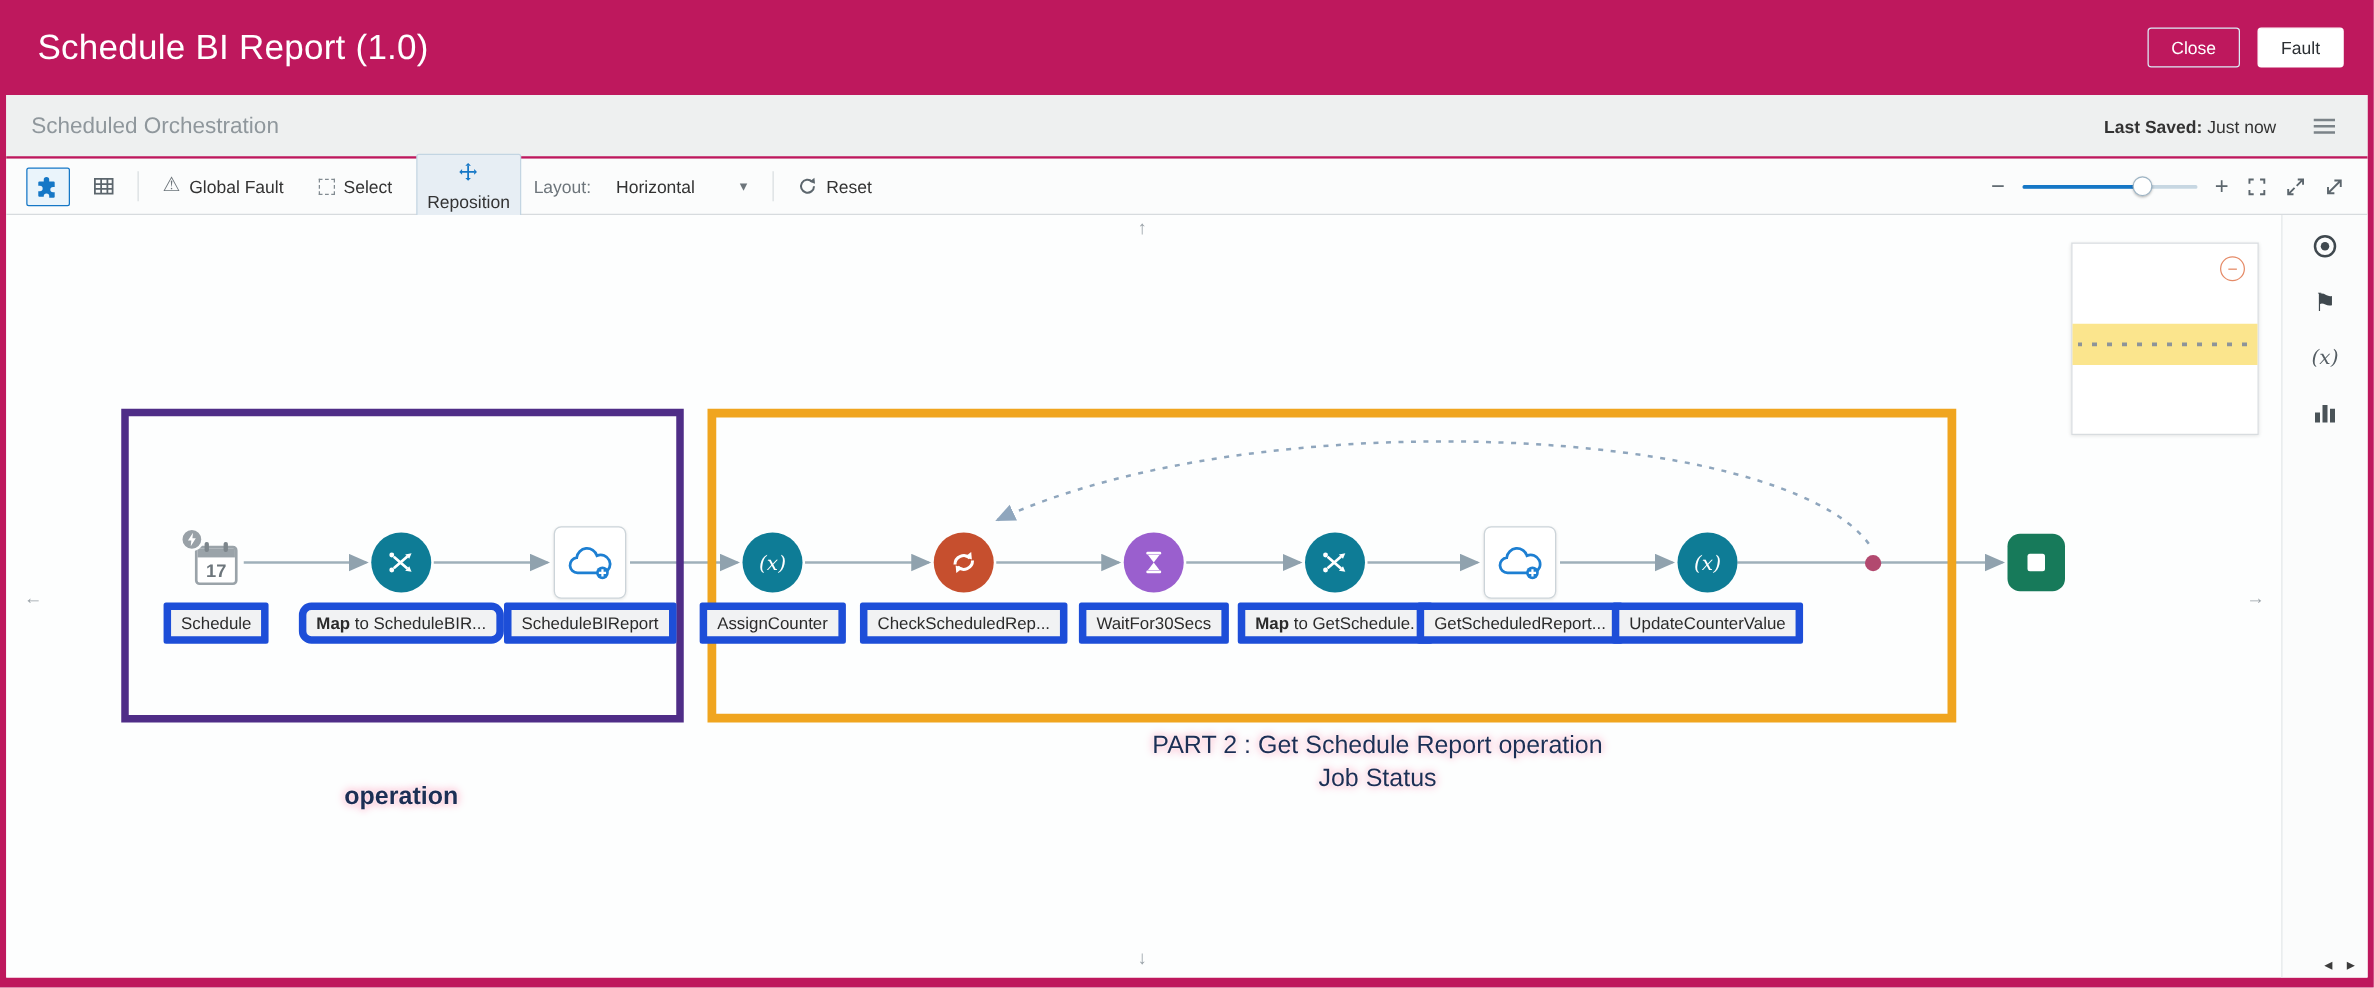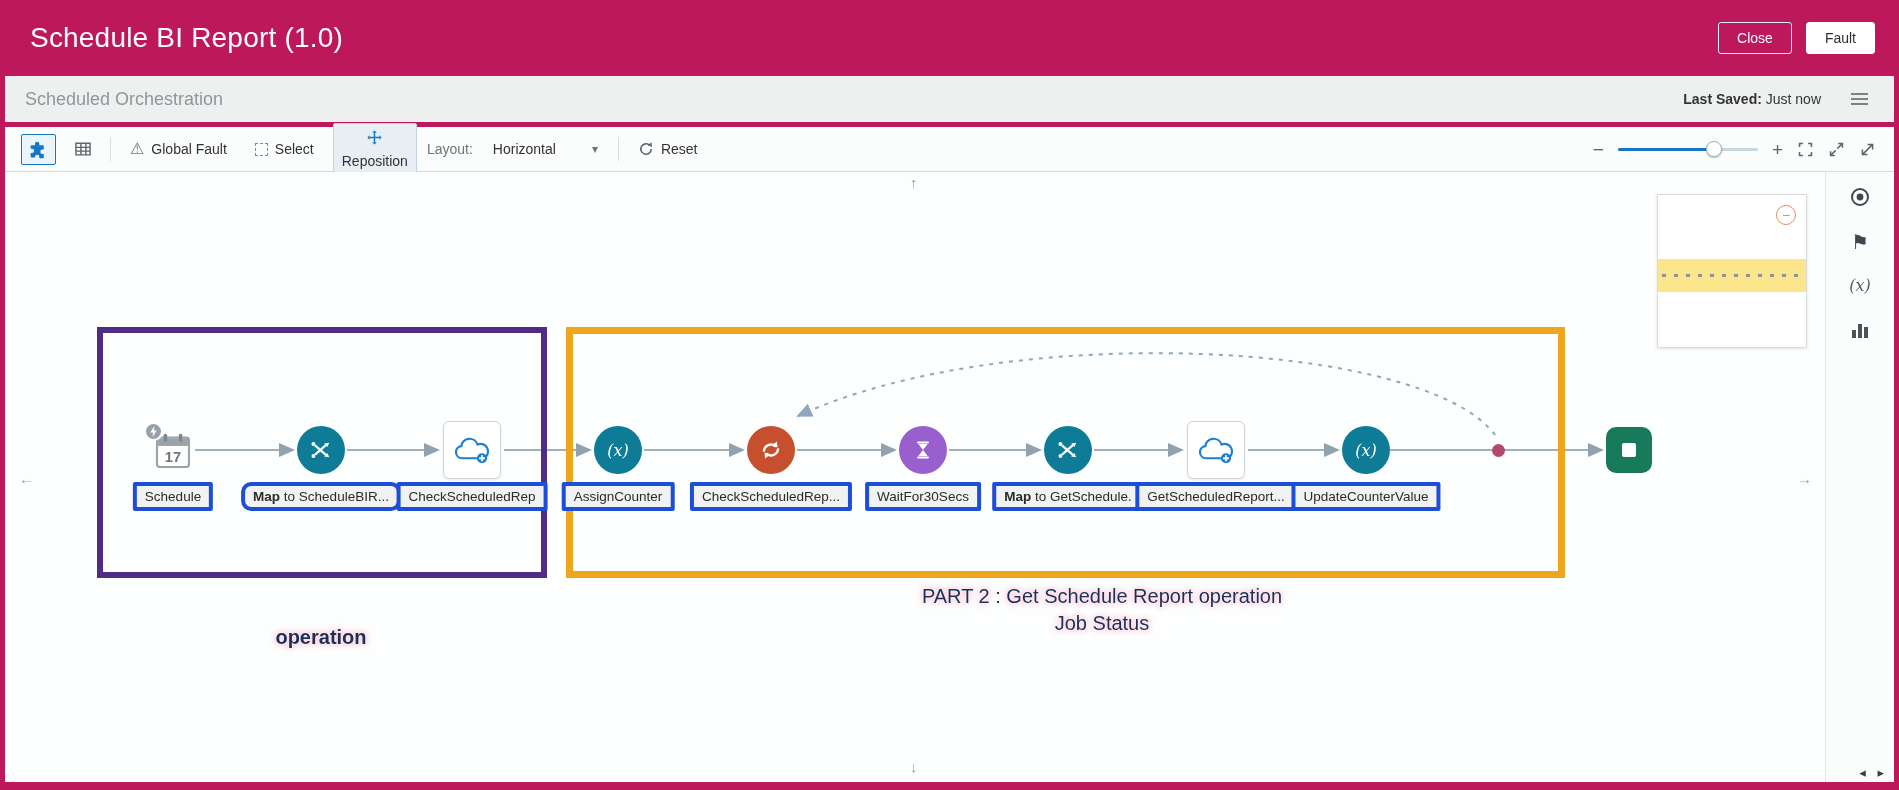--- a/index.html
+++ b/index.html
@@ -10,21 +10,21 @@
   
   .topbar { height:76px; display:flex; align-items:center; justify-content:space-between; padding:0 24px 0 30px; }
   .topbar h1 { color:#fff; font-size:28px; font-weight:400; letter-spacing:.2px; }
   .topbar .btns { display:flex; gap:14px;align-items:flex-end; }
   .btn-outline { background:transparent; border:1px solid #dcebf7; color:#fff; font-size:14px; padding:7px 18px; border-radius:3px; cursor:pointer; }
   .btn-solid { background:#fff; border:1px solid #fff; color:#2b2f33; font-size:14px; padding:7px 18px; border-radius:3px; cursor:pointer; }
 
   
   .inner { position:absolute; top:76px; left:5px; right:5px; bottom:8px; background:#fff; display:flex; flex-direction:column; }
 
-  .subbar { height:51px; background:#eef0f0; border-bottom:5px solid #be185d; display:flex; align-items:center; justify-content:space-between; padding:0 22px 0 20px; }
+  .subbar { height:51px; background:#eef0f0; border-bottom:2px solid #be185d; display:flex; align-items:center; justify-content:space-between; padding:0 22px 0 20px; }
   .subbar .type { color:#8f979c; font-size:18px; }
   .subbar .right { display:flex; align-items:center; gap:26px; font-size:14px; color:#333; }
   .lastsaved b { font-weight:bold; }
   .hamburger { display:flex; flex-direction:column; gap:3px; cursor:pointer; padding:4px; }
   .hamburger i { display:block; width:17px; height:2px; background:#7b8388; }
 
   
   .toolbar { height:45px; background:#fbfcfc; border-bottom:1px solid #d7dbde; display:flex; align-items:center; justify-content:space-between; padding:0 18px 0 16px; }
   .tgroup { display:flex; align-items:center; gap:10px; height:100%; }
   .tool { display:flex; align-items:center; gap:7px; padding:5px 8px; font-size:14px; color:#333; cursor:pointer; border:1px solid transparent; border-radius:2px; white-space:nowrap; }
@@ -66,21 +66,21 @@
   .orangec { background:#c64f2e; }
   .purplec { background:#9a5fce; }
   .invoke-node { width:58px; height:58px; top:249px; background:#fff; border:1px solid #ccd4d9; border-radius:6px; display:flex; align-items:center; justify-content:center; box-shadow:0 1px 2px rgba(0,0,0,.08); }
   .expr-glyph { color:#fff; font-style:italic; font-size:16px; font-family:"DejaVu Serif", serif; }
   .schedule-node { top:259px; width:40px; height:40px; }
   .badge { position:absolute; left:-9px; top:-9px; width:19px; height:19px; border-radius:50%; background:#99a1a7; border:2px solid #fdfefe; display:flex; align-items:center; justify-content:center; }
   .end-node { top:255px; width:46px; height:46px; background:#177a5a; border-radius:10px; display:flex; align-items:center; justify-content:center; }
   .end-node .stopsq { width:14px; height:14px; background:#fff; border-radius:2px; }
   .loopdot { position:absolute; top:272px; width:13px; height:13px; border-radius:50%; background:#b2496f; cursor:pointer; }
 
-  .nlabel { position:absolute; top:310px; transform:translateX(-50%); background:#f1f2f3; border:4px solid #1d4ed8; border-radius:2px; padding:3px 8px; font-size:13.5px; color:#2b2b2b; white-space:nowrap; }
+  .nlabel { position:absolute; top:310px; transform:translateX(-50%); background:#f1f2f3; border:6px solid #1d4ed8; border-radius:2px; padding:3px 8px; font-size:13.5px; color:#2b2b2b; white-space:nowrap; }
 
   .annot { position:absolute; transform:translateX(-50%); font-size:20px; color:#1c2f55; white-space:nowrap; cursor:pointer;
            text-shadow:0 0 2px #fff, 0 0 4px #ffd3e0, 0 0 7px #ffc3d5, 0 0 9px #ffc3d5; }
 
   .scrollhint { position:absolute; color:#9aa2a8; font-size:15px; cursor:pointer; }
 
   
   .minimap { position:absolute; left:1652px; top:22px; width:150px; height:154px; background:#fff; border:1px solid #d8dcdf; box-shadow:0 1px 3px rgba(0,0,0,.12); cursor:pointer; }
   .minimap .band { position:absolute; left:0; right:0; top:64px; height:33px; background:#fbe58d; }
   .minimap .dots { position:absolute; left:4px; right:4px; top:15px; height:3px;
@@ -301,21 +301,21 @@
         </div>
 
         <span class="loopdot" style="left:1487px;"></span>
 
         <div class="node end-node" style="left:1601px;">
           <span class="stopsq"></span>
         </div>
 
         <span class="nlabel" style="left:168px;"><span>Schedule</span></span>
         <span class="nlabel" style="left:316px;border-radius:10px;"><b>Map</b><span> to ScheduleBIR...</span></span>
-        <span class="nlabel" style="left:467px;"><span>CheckScheduledRep</span></span>
+        <span class="nlabel" style="left:467px;"><span>ScheduleBIReport</span></span>
         <span class="nlabel" style="left:613px;"><span>AssignCounter</span></span>
         <span class="nlabel" style="left:766px;"><span>CheckScheduledRep...</span></span>
         <span class="nlabel" style="left:918px;"><span>WaitFor30Secs</span></span>
         <span class="nlabel" style="left:1063px;"><b>Map</b><span> to GetSchedule.</span></span>
         <span class="nlabel" style="left:1211px;"><span>GetScheduledReport...</span></span>
         <span class="nlabel" style="left:1361px;"><span>UpdateCounterValue</span></span>
 
         <div class="annot" style="left:316px; top:454px;font-weight:bold;">operation</div>
         <div class="annot" style="left:1097px; top:413px;">PART 2 : Get Schedule Report operation</div>
         <div class="annot" style="left:1097px; top:440px;">Job Status</div>

